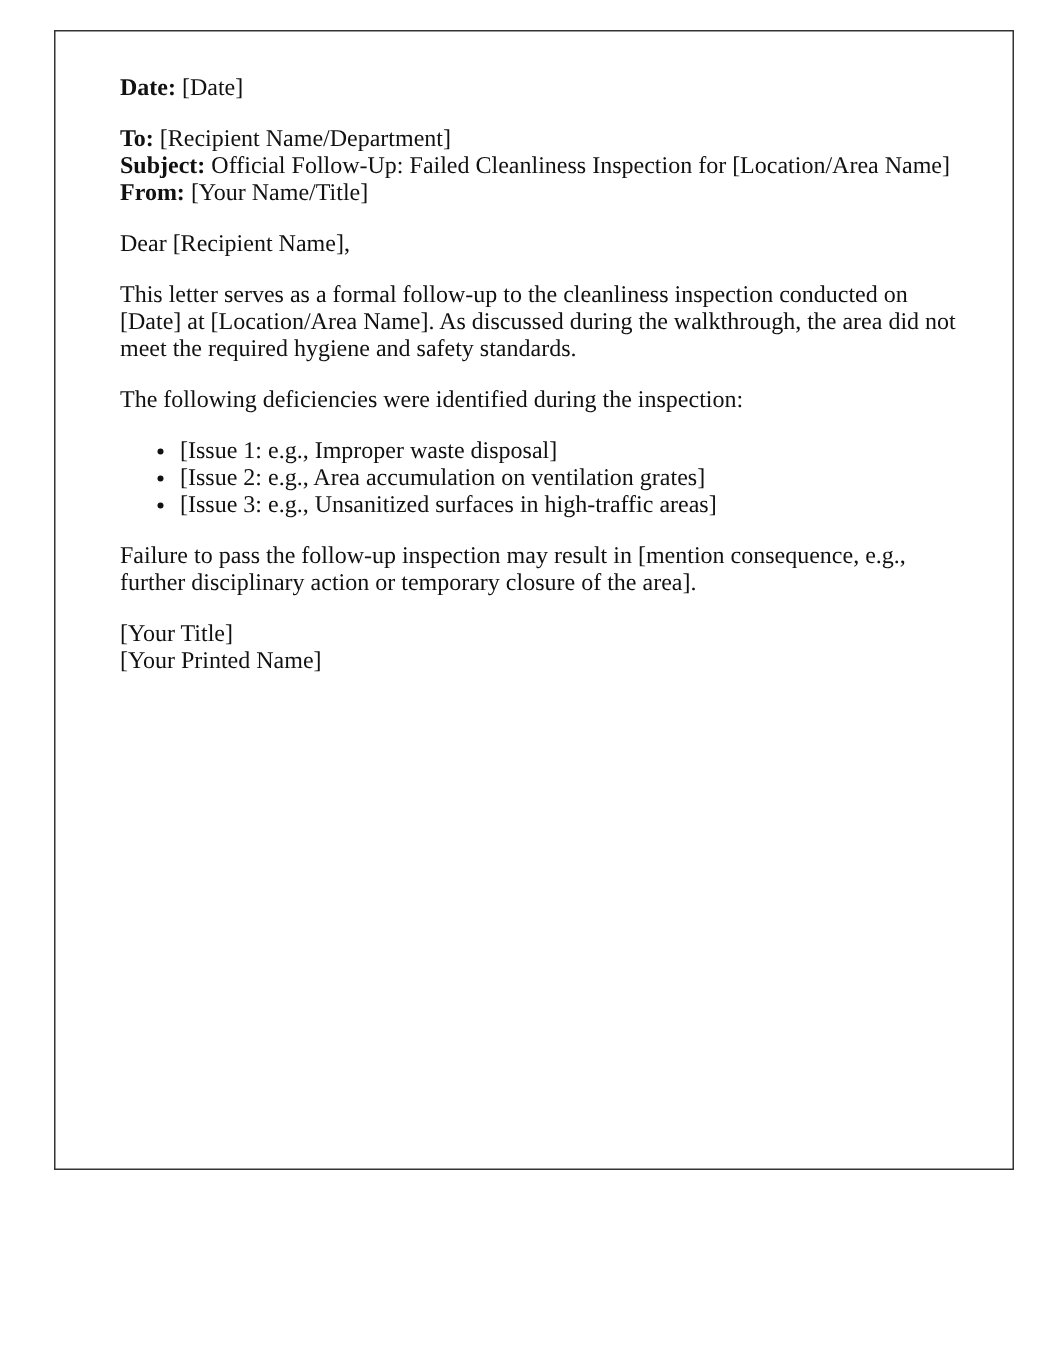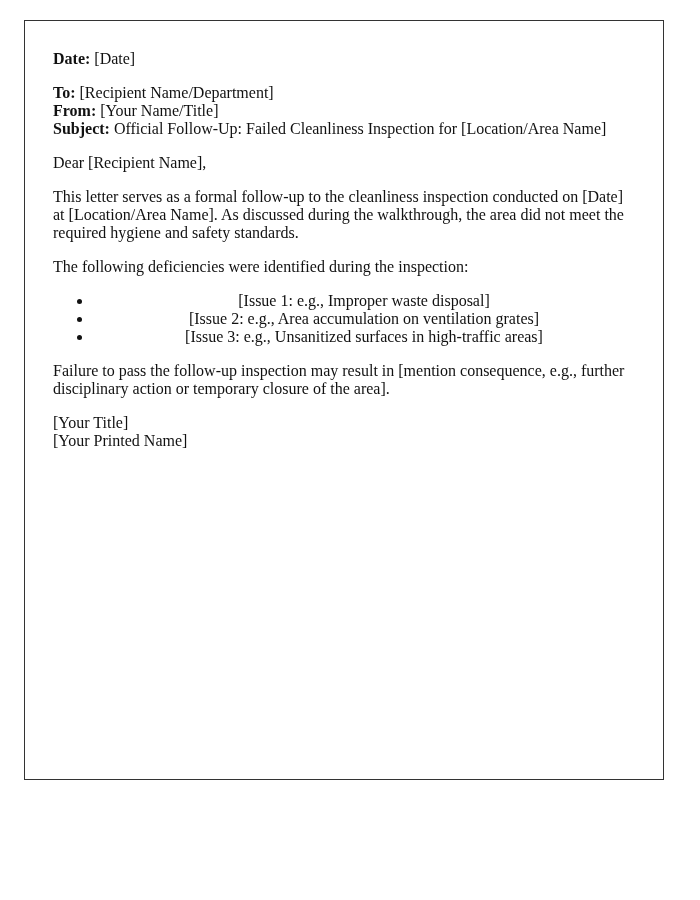--- a/index.html
+++ b/index.html
@@ -11,58 +11,57 @@
     }
     body {
       font-family: "Liberation Serif", "DejaVu Serif", serif;
       font-size: 16px;
       line-height: 18px;
       color: #111111;
       position: relative;
     }
     .letter {
       position: absolute;
-      left: 24px;
+      left: 36px;
       top: 20px;
       width: 640px;
       height: 760px;
       border: 1px solid #333333;
       box-sizing: border-box;
-      padding: 29px 28px 0 28px;
+      padding: 29px 28px 0 43px;
     }
     p {
       margin: 0 0 16px 0;
     }
     .meta-block p { margin: 0; }
     .meta-block { margin-bottom: 16px; }
     b { font-weight: bold; }
     ul {
       margin: 0 0 16px 0;
       padding-left: 40px;
     }
     ul li {
       margin: 0;
       list-style: disc;
-      text-align: center;
     }
     .signature-block p { margin: 0; }
   </style>
 </head>
 <body>
 
 <div class="letter">
 
   <div class="meta-block">
     <p><b>Date:</b> <span>[Date]</span></p>
   </div>
 
   <div class="meta-block">
     <p><b>To:</b> <span>[Recipient Name/Department]</span></p>
+    <p><b>Subject:</b> <span>Official Follow-Up: Failed Cleanliness Inspection for [Location/Area Name]</span></p>
     <p><b>From:</b> <span>[Your Name/Title]</span></p>
-    <p><b>Subject:</b> <span>Official Follow-Up: Failed Cleanliness Inspection for [Location/Area Name]</span></p>
   </div>
 
   <p>Dear [Recipient Name],</p>
 
   <p>This letter serves as a formal follow-up to the cleanliness inspection conducted on [Date] at [Location/Area Name]. As discussed during the walkthrough, the area did not meet the required hygiene and safety standards.</p>
 
   <p>The following deficiencies were identified during the inspection:</p>
 
   <ul>
     <li>[Issue 1: e.g., Improper waste disposal]</li>

